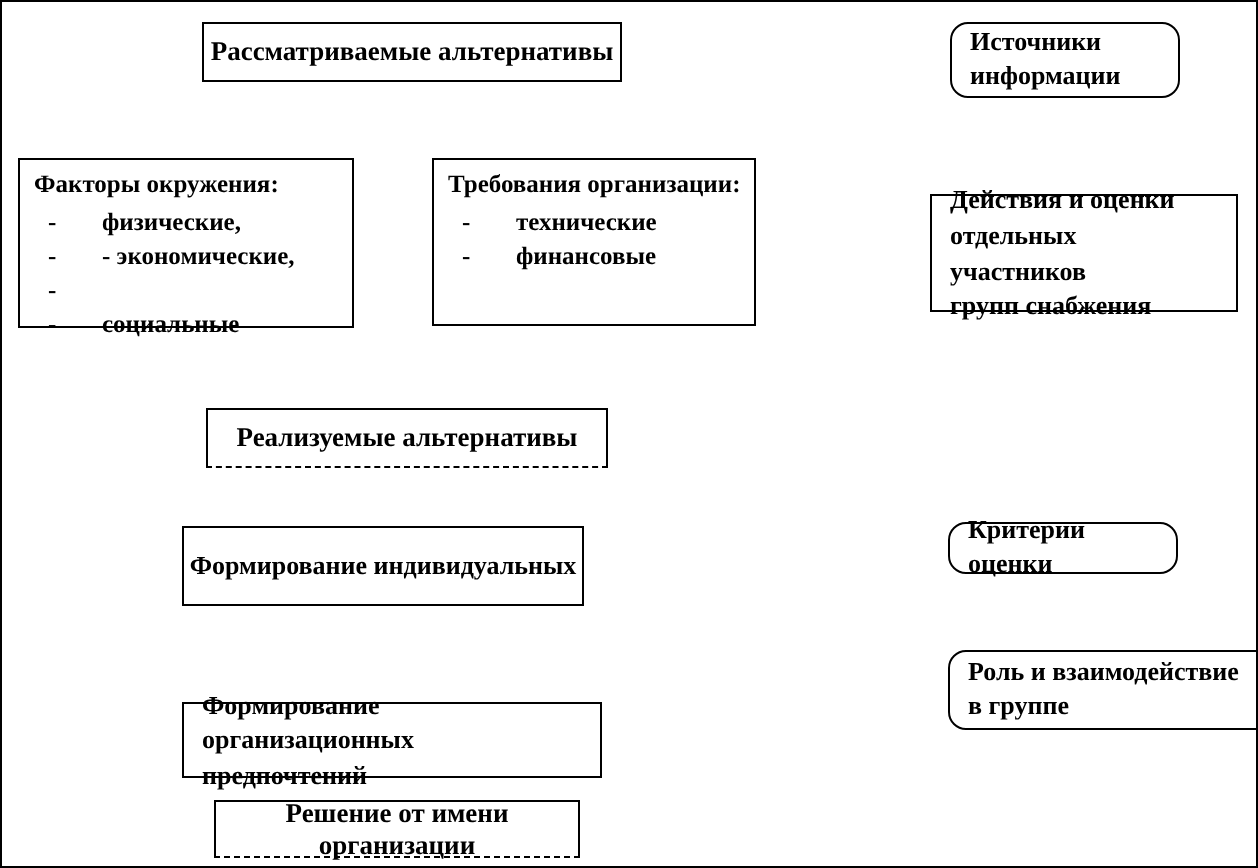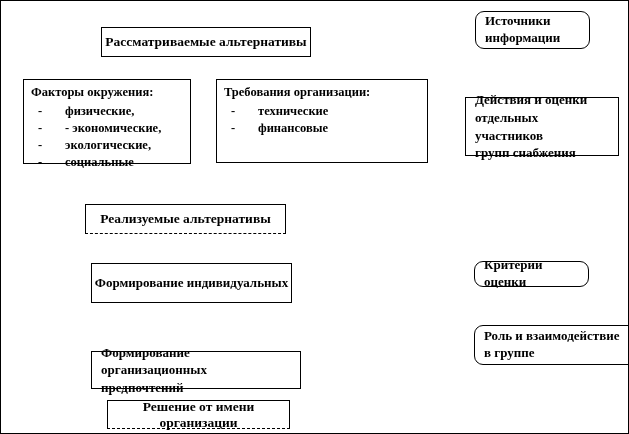--- a/index.html
+++ b/index.html
@@ -85,68 +85,67 @@
   }
   .line {
     white-space: pre-wrap;
   }
 </style>
 </head>
 <body>
 
 <div id="stage">
 
-  <div class="box center-single" style="left:100px; top:10px; width:210px; height:30px;margin-top:16px;">
+  <div class="box center-single" style="left:100px; top:10px; width:210px; height:30px;">
     <span class="line">Рассматриваемые альтернативы</span>
   </div>
 
   <div class="box left-multi rounded" style="left:474px; top:10px; width:115px; height:38px; line-height:1.3;">
     <div class="line">Источники</div>
     <div class="line">информации</div>
   </div>
 
-  <div class="box list-box" style="left:8px; top:78px; width:168px; height:85px;margin-left:14px;">
+  <div class="box list-box" style="left:8px; top:78px; width:168px; height:85px;">
     <div class="list-title">Факторы окружения:</div>
     <div class="li-row">
       <span class="li-dash">-</span>
       <span class="li-text">физические,</span>
     </div>
     <div class="li-row">
       <span class="li-dash">-</span>
       <span class="li-text">- экономические,</span>
     </div>
     <div class="li-row">
       <span class="li-dash">-</span>
-      <span class="li-text">экологические,</span>
     </div>
     <div class="li-row">
       <span class="li-dash">-</span>
       <span class="li-text">социальные</span>
     </div>
   </div>
 
-  <div class="box list-box" style="left:215px; top:78px; width:212px; height:84px;">
+  <div class="box list-box" style="left:215px; top:78px; width:162px; height:84px;">
     <div class="list-title">Требования организации:</div>
     <div class="li-row">
       <span class="li-dash">-</span>
       <span class="li-text">технические</span>
     </div>
     <div class="li-row">
       <span class="li-dash">-</span>
       <span class="li-text">финансовые</span>
     </div>
   </div>
 
   <div class="box left-multi" style="left:464px; top:96px; width:154px; height:59px; line-height:1.35;">
     <div class="line">Действия и оценки</div>
     <div class="line">отдельных  участников</div>
     <div class="line">групп снабжения</div>
   </div>
 
-  <div class="box center-single dashed-bottom" style="left:84px; top:203px; width:201px; height:30px;">
+  <div class="box center-single dashed-bottom" style="left:102px; top:203px; width:201px; height:30px;">
     <span class="line">Реализуемые альтернативы</span>
   </div>
 
   <div class="box center-multi" style="left:90px; top:262px; width:201px; height:40px;">
     <div class="line">Формирование индивидуальных</div>
   </div>
 
   <div class="box left-multi rounded" style="left:473px; top:260px; width:115px; height:26px; line-height:1.3;">
     <div class="line">Критерии</div>
     <div class="line">оценки</div>

